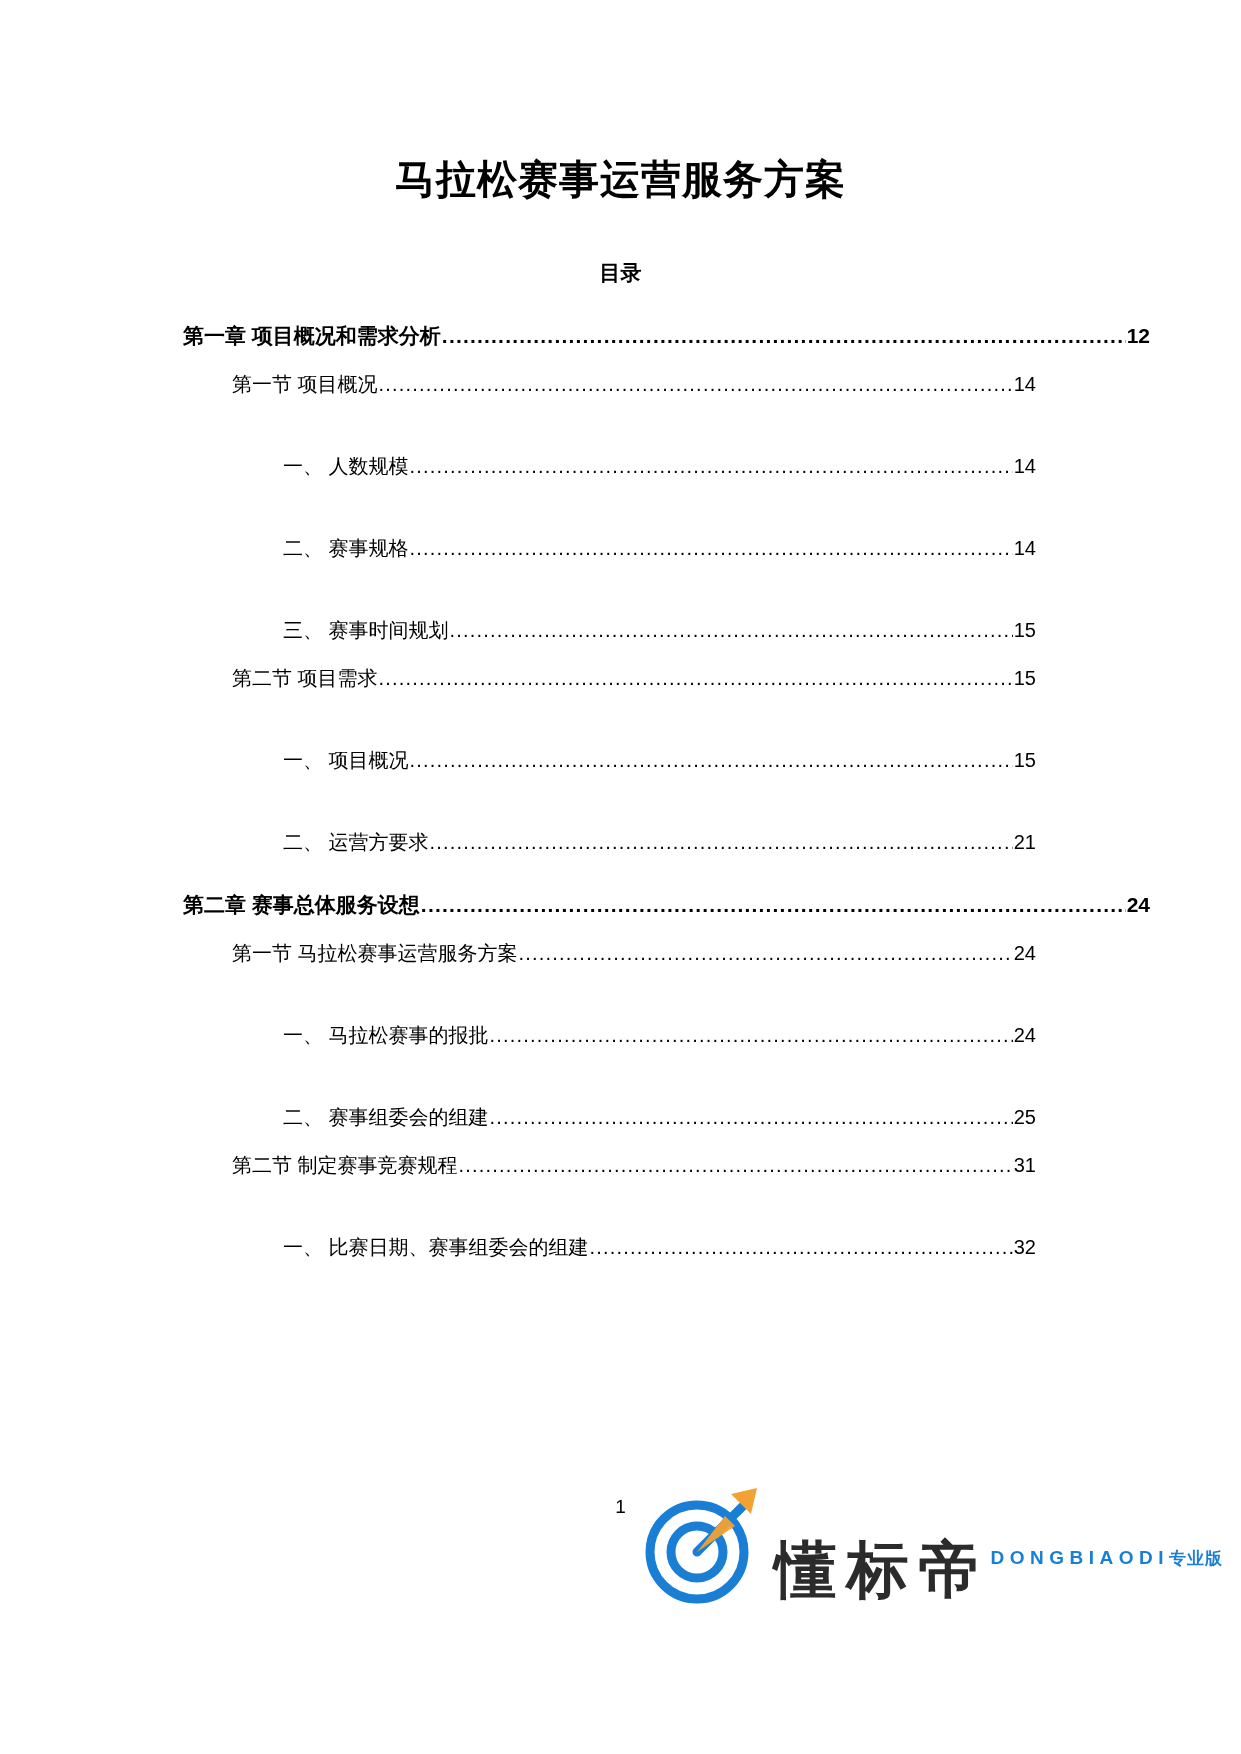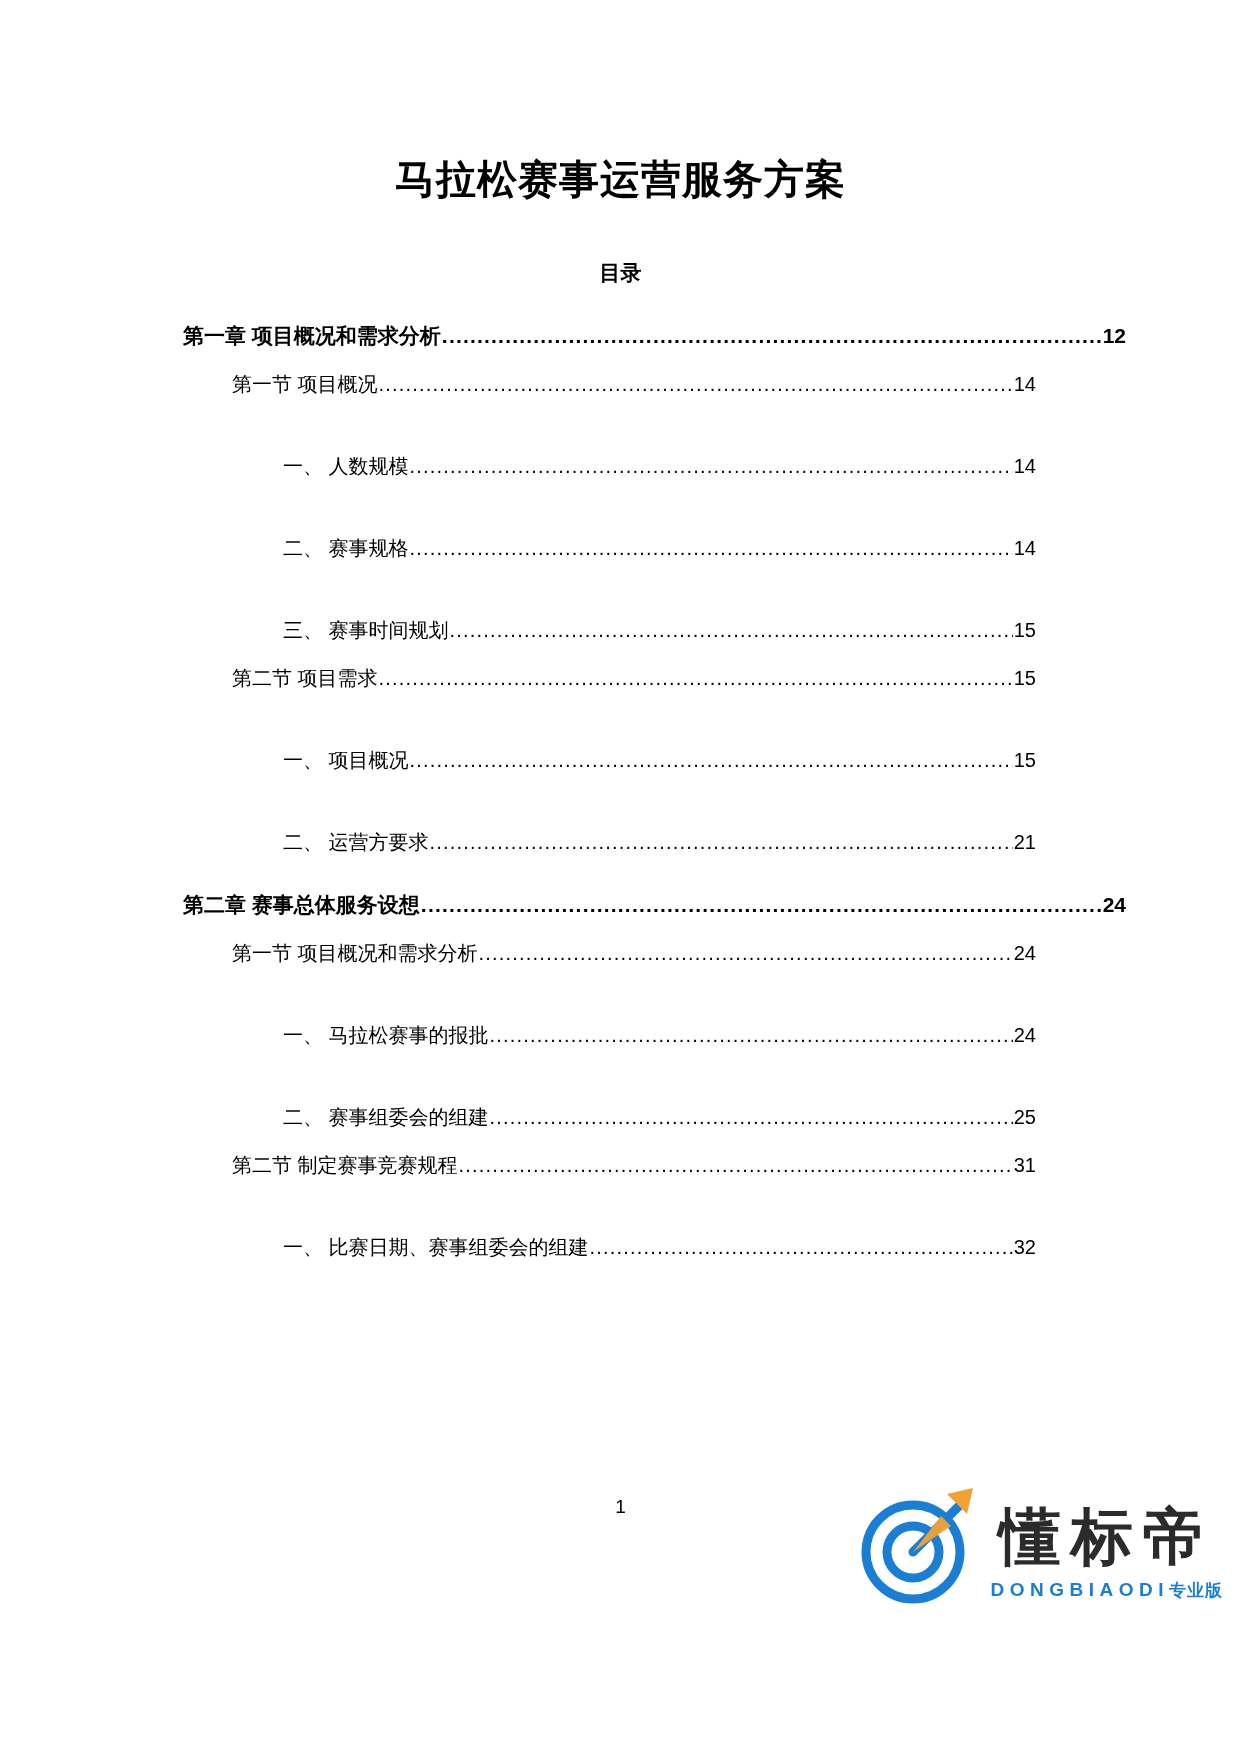--- a/index.html
+++ b/index.html
@@ -58,21 +58,21 @@
     flex: 0 0 auto;
     white-space: nowrap;
     text-align: right;
   }
 
   
   .lvl1 {
     font-size: 21px;
     font-weight: bold;
     padding-left: 183px;
-    padding-right: 115px;
+    padding-right: 91px;
     margin-top: 35px;
   }
   .lvl1 .leader { font-size: 21px; }
 
   
   .lvl2 {
     font-size: 20px;
     font-weight: normal;
     padding-left: 232px;
     padding-right: 205px;
@@ -113,22 +113,21 @@
     user-select: none;
   }
   .wm-mark {
     position: relative;
     width: 126px;
     height: 120px;
     flex: 0 0 auto;
   }
   .wm-text {
     display: flex;
-    flex-direction: column;
-    align-items: center;
+    align-items: flex-start;
     padding-bottom: 4px;
   }
   .wm-cn {
     font-size: 62px;
     font-weight: bold;
     color: #2b2b2b;
     letter-spacing: 10px;
     line-height: 1.05;
   }
   .wm-en {
@@ -204,21 +203,21 @@
       <span class="page-no">21</span>
     </div>
 
     <div class="toc-row lvl1">
       <span class="label">第二章 赛事总体服务设想</span>
       <span class="leader">........................................................................................................................................................................................................</span>
       <span class="page-no">24</span>
     </div>
 
     <div class="toc-row lvl2">
-      <span class="label">第一节 项目概况和需求分析</span>
+      <span class="label">第一节 马拉松赛事运营服务方案</span>
       <span class="leader">........................................................................................................................................................................................................</span>
       <span class="page-no">24</span>
     </div>
 
     <div class="toc-row lvl3">
       <span class="label">一、 马拉松赛事的报批</span>
       <span class="leader">........................................................................................................................................................................................................</span>
       <span class="page-no">24</span>
     </div>
 

